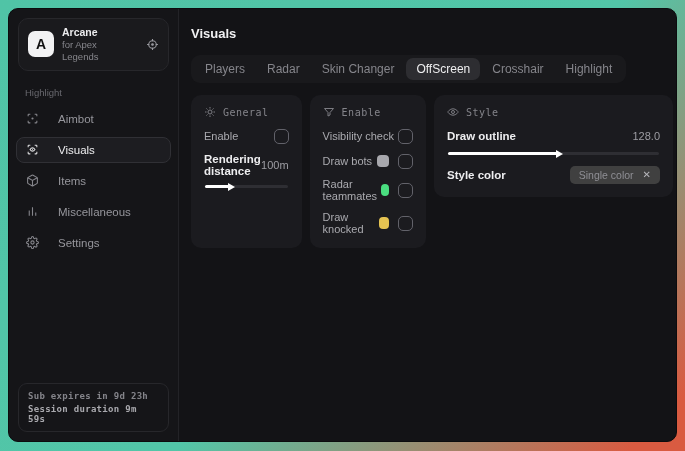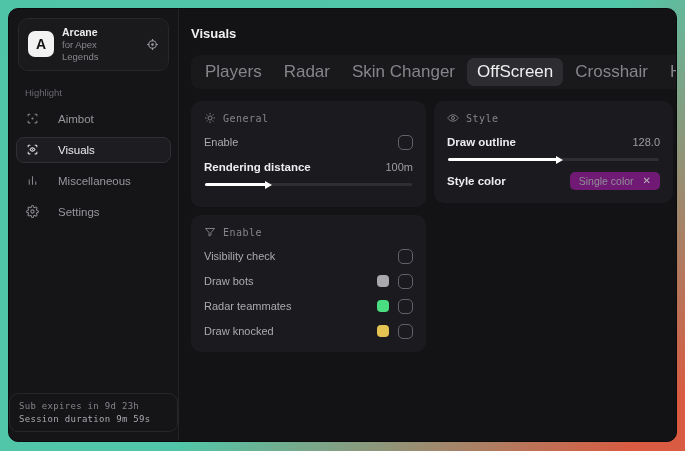--- a/index.html
+++ b/index.html
@@ -37,39 +37,39 @@
   .nav { padding:0 7px; display:flex; flex-direction:column; gap:5px; }
   .nav-item {
     display:flex; align-items:center; gap:19px; height:26px; padding:0 9px;
     border:1px solid transparent; border-radius:8px;
     color:#96969c; font-size:11.5px; cursor:pointer;
   }
   .nav-item .nicon { display:flex; align-items:center; color:#86868c; }
   .nav-item.active { background:#1d1d21; border-color:#303035; color:#ededef; }
   .nav-item.active .nicon { color:#dcdcde; }
   .side-footer {
-    margin:auto 0 9px; border:1px solid #27272b; border-radius:9px;
-    padding:7px 9px; font-family:"DejaVu Sans Mono", monospace;
+    margin:auto 9px 9px; border:1px solid #27272b; border-radius:9px;
+    padding:7px 9px; font-family:"DejaVu Sans Mono", monospace;font-weight:bold;
   }
   .side-footer .l1 { font-size:9px; color:#84848a; letter-spacing:.3px; margin-bottom:3px; }
   .side-footer .l2 { font-size:9px; color:#a9a9ae; letter-spacing:.3px; }
   
   .main { flex:1; padding:13px 14px 0 12px; background:#131316; }
   .page-title { font-size:13px; font-weight:bold; color:#f0f0f2; margin:4px 0 14px; }
   .tabbar {
     display:inline-flex; align-items:center; gap:2px;
     background:#19191c; border-radius:9px; padding:3px 4px; margin-bottom:12px;
   }
   .tab {
-    font-size:17px; color:#85858b; padding:4px 10px; border-radius:7px;
+    font-size:12px; color:#85858b; padding:4px 10px; border-radius:7px;
     cursor:pointer; white-space:nowrap;
   }
   .tab.active { background:#2d2d31; color:#eeeeef; }
   .grid { display:flex; gap:8px; align-items:flex-start; }
-  .col { display:flex; flex-direction:column; gap:8px; }
+  .col { display:flex; gap:8px; }
   .col-left  { width:235px; }
   .col-right { width:239px; }
   .card {
     background:#1b1b1f; border-radius:10px; padding:11px 13px; width:100%;
   }
   .card-head {
     display:flex; align-items:center; gap:7px; margin-bottom:10px;
     color:#84848a; font-family:"DejaVu Sans Mono", monospace; font-size:10px;
     letter-spacing:.5px;
   }
@@ -91,21 +91,21 @@
     background:#2e2e33; border-radius:2px;
   }
   .slider .fill {
     position:absolute; left:0; top:3px; height:3px; background:#ffffff; border-radius:2px;
   }
   .slider .thumb {
     position:absolute; top:0.5px; width:0; height:0; margin-left:-2px;
     border-left:7px solid #ffffff; border-top:4px solid transparent; border-bottom:4px solid transparent;
   }
   .tag {
-    display:inline-flex; align-items:center; gap:9px; background:#701a75;
+    display:inline-flex; align-items:center; gap:9px; background:#404040;
     border-radius:5px; padding:3px 9px; cursor:pointer;
   }
   .tag .tag-text { font-size:10.5px; color:#8f8f95; }
   .tag .tag-x { font-size:10px; color:#b7b7bc; line-height:1; }
   svg { display:block; }
 </style>
 </head>
 <body>
 
 <div class="window">
@@ -153,20 +153,30 @@
           <svg width="13" height="13" viewBox="0 0 24 24" fill="none" stroke="currentColor" stroke-width="2">
             <path d="M4 8V5a1 1 0 0 1 1-1h3"></path>
               <path d="M16 4h3a1 1 0 0 1 1 1v3"></path>
             <path d="M20 16v3a1 1 0 0 1-1 1h-3"></path>
               <path d="M8 20H5a1 1 0 0 1-1-1v-3"></path>
             <path d="M7.5 12s1.8-3 4.5-3 4.5 3 4.5 3-1.8 3-4.5 3-4.5-3-4.5-3z"></path>
             <circle cx="12" cy="12" r="1" fill="currentColor" stroke="none"></circle>
           </svg>
         </span>
         <span>Visuals</span>
+      </div>
+      <div class="nav-item">
+        <span class="nicon">
+          <svg width="13" height="13" viewBox="0 0 24 24" fill="none" stroke="currentColor" stroke-width="2">
+            <path d="M21 16V8a2 2 0 0 0-1-1.73l-7-4a2 2 0 0 0-2 0l-7 4A2 2 0 0 0 3 8v8a2 2 0 0 0 1 1.73l7 4a2 2 0 0 0 2 0l7-4A2 2 0 0 0 21 16z"></path>
+            <polyline points="3.3 7 12 12 20.7 7"></polyline>
+              <line x1="12" y1="22" x2="12" y2="12"></line>
+          </svg>
+        </span>
+        <span>Items</span>
       </div>
       <div class="nav-item">
         <span class="nicon">
           <svg width="13" height="13" viewBox="0 0 24 24" fill="none" stroke="currentColor" stroke-width="2">
             <line x1="6" y1="20" x2="6" y2="10"></line>
               <line x1="12" y1="20" x2="12" y2="4"></line>
               <line x1="18" y1="20" x2="18" y2="14"></line>
           </svg>
         </span>
         <span>Miscellaneous</span>

